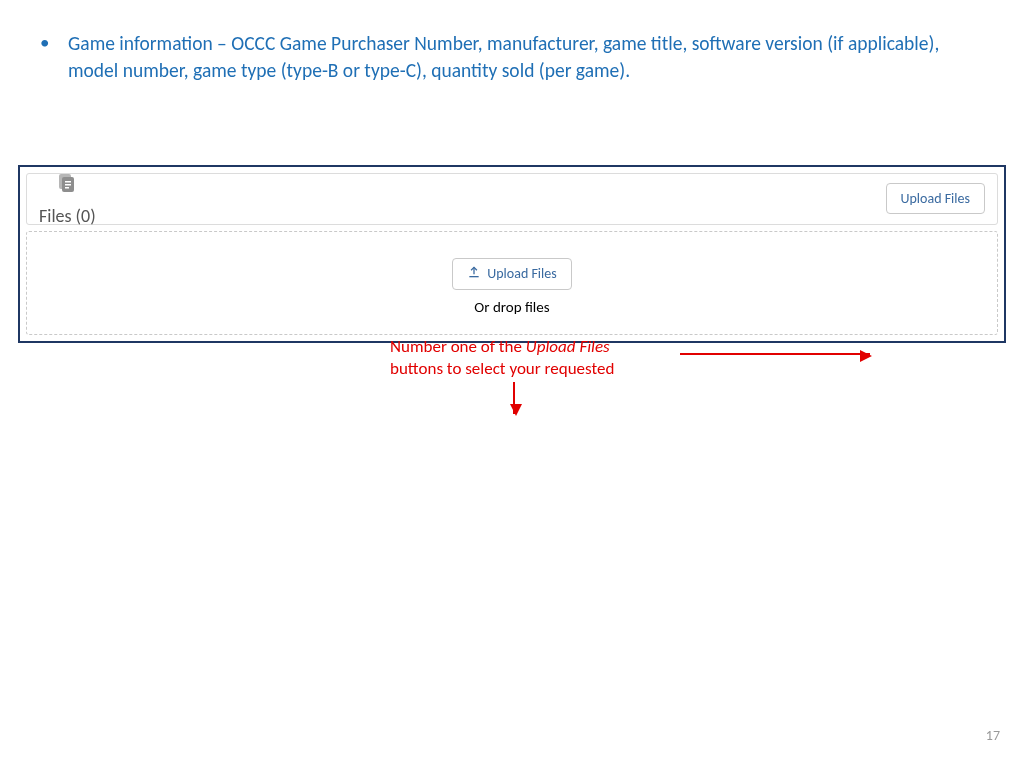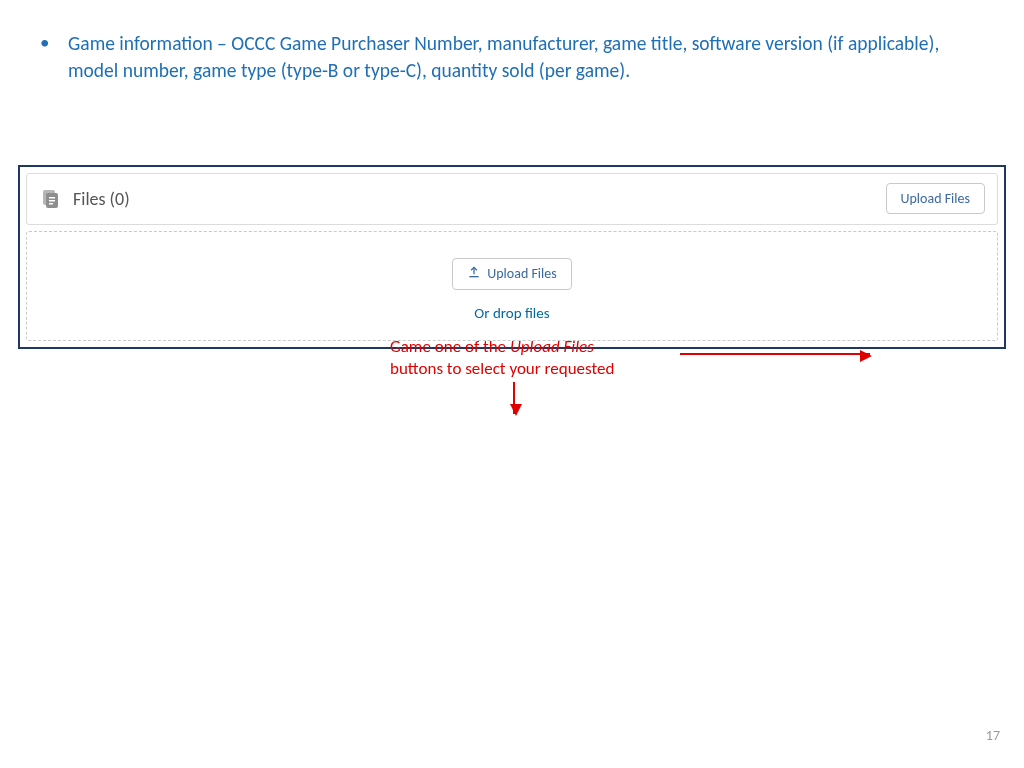--- a/index.html
+++ b/index.html
@@ -51,20 +51,21 @@
     padding: 8px 12px;
     display: flex;
     align-items: center;
     justify-content: space-between;
     height: 52px;
   }
   .panel-header-left {
     display: flex;
     align-items: center;
     gap: 10px;
+    flex-direction: column;
   }
   .files-icon {
     width: 24px;
     height: 24px;
     display: inline-flex;
     align-items: center;
     justify-content: center;
   }
   .files-title {
     color: #555;
@@ -85,23 +86,23 @@
     font-family: inherit;
   }
   .dropzone {
     border: 1px dashed #c9c9c9;
     border-radius: 3px;
     margin-top: 6px;
     padding: 26px 0 18px 0;
     text-align: center;
   }
   .drop-text {
-    color: #0369a1;
+    color: #000000;
     font-size: 15px;
-    margin-top: 14px;
+    margin-top: 8px;
   }
   .annotation {
     position: absolute;
     color: #E10000;
     font-size: 17px;
     line-height: 1.3;
     text-align: left;
   }
   .annotation .it { font-style: italic; }
   .arrow-right {
@@ -174,19 +175,19 @@
           <path d="M4 20h16"></path>
         </svg>
       </span>
       <span>Upload Files</span>
     </button>
     <div class="drop-text">Or drop files</div>
   </div>
 </div>
 
 <div class="annotation" style="left:390px; top:336px;">
-  <span>Game one of the </span><span class="it">Upload Files</span><br>
+  <span>Number one of the </span><span class="it">Upload Files</span><br>
   <span>buttons to select your requested</span>
 </div>
 <div class="arrow-right" style="left:680px; top:353px; width:190px;"></div>
 <div class="arrow-down" style="left:513px; top:382px; height:32px;"></div>
 
 <div class="page-num">17</div>
 
 </body></html>

